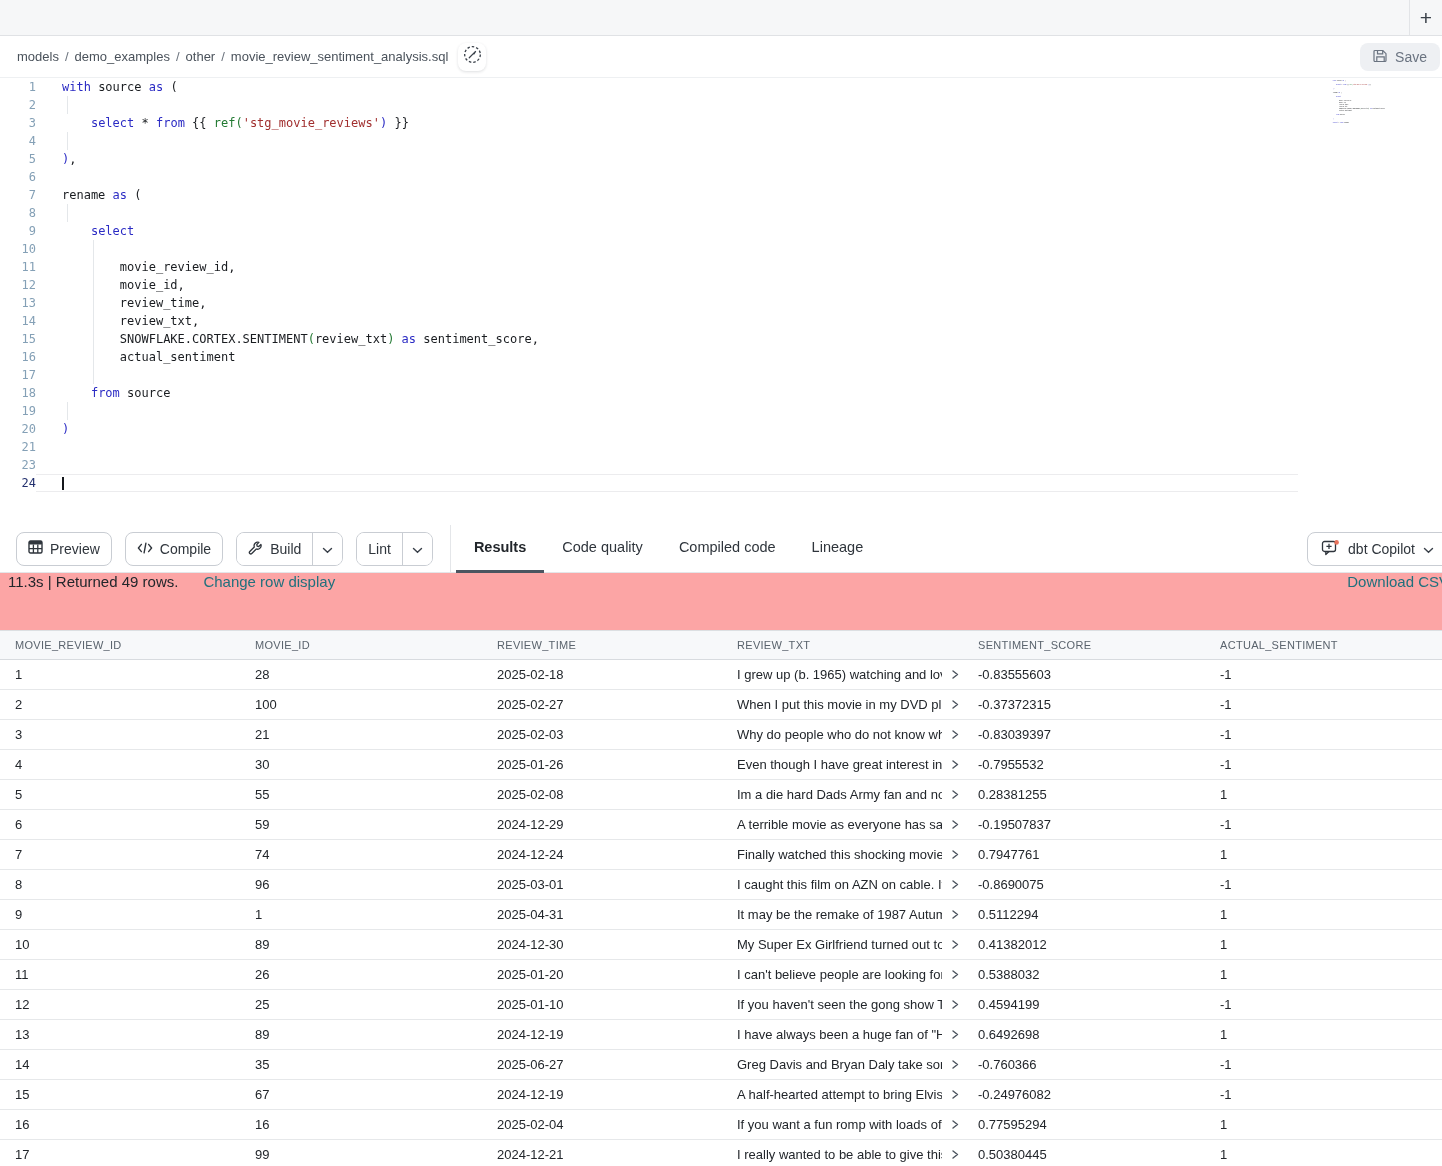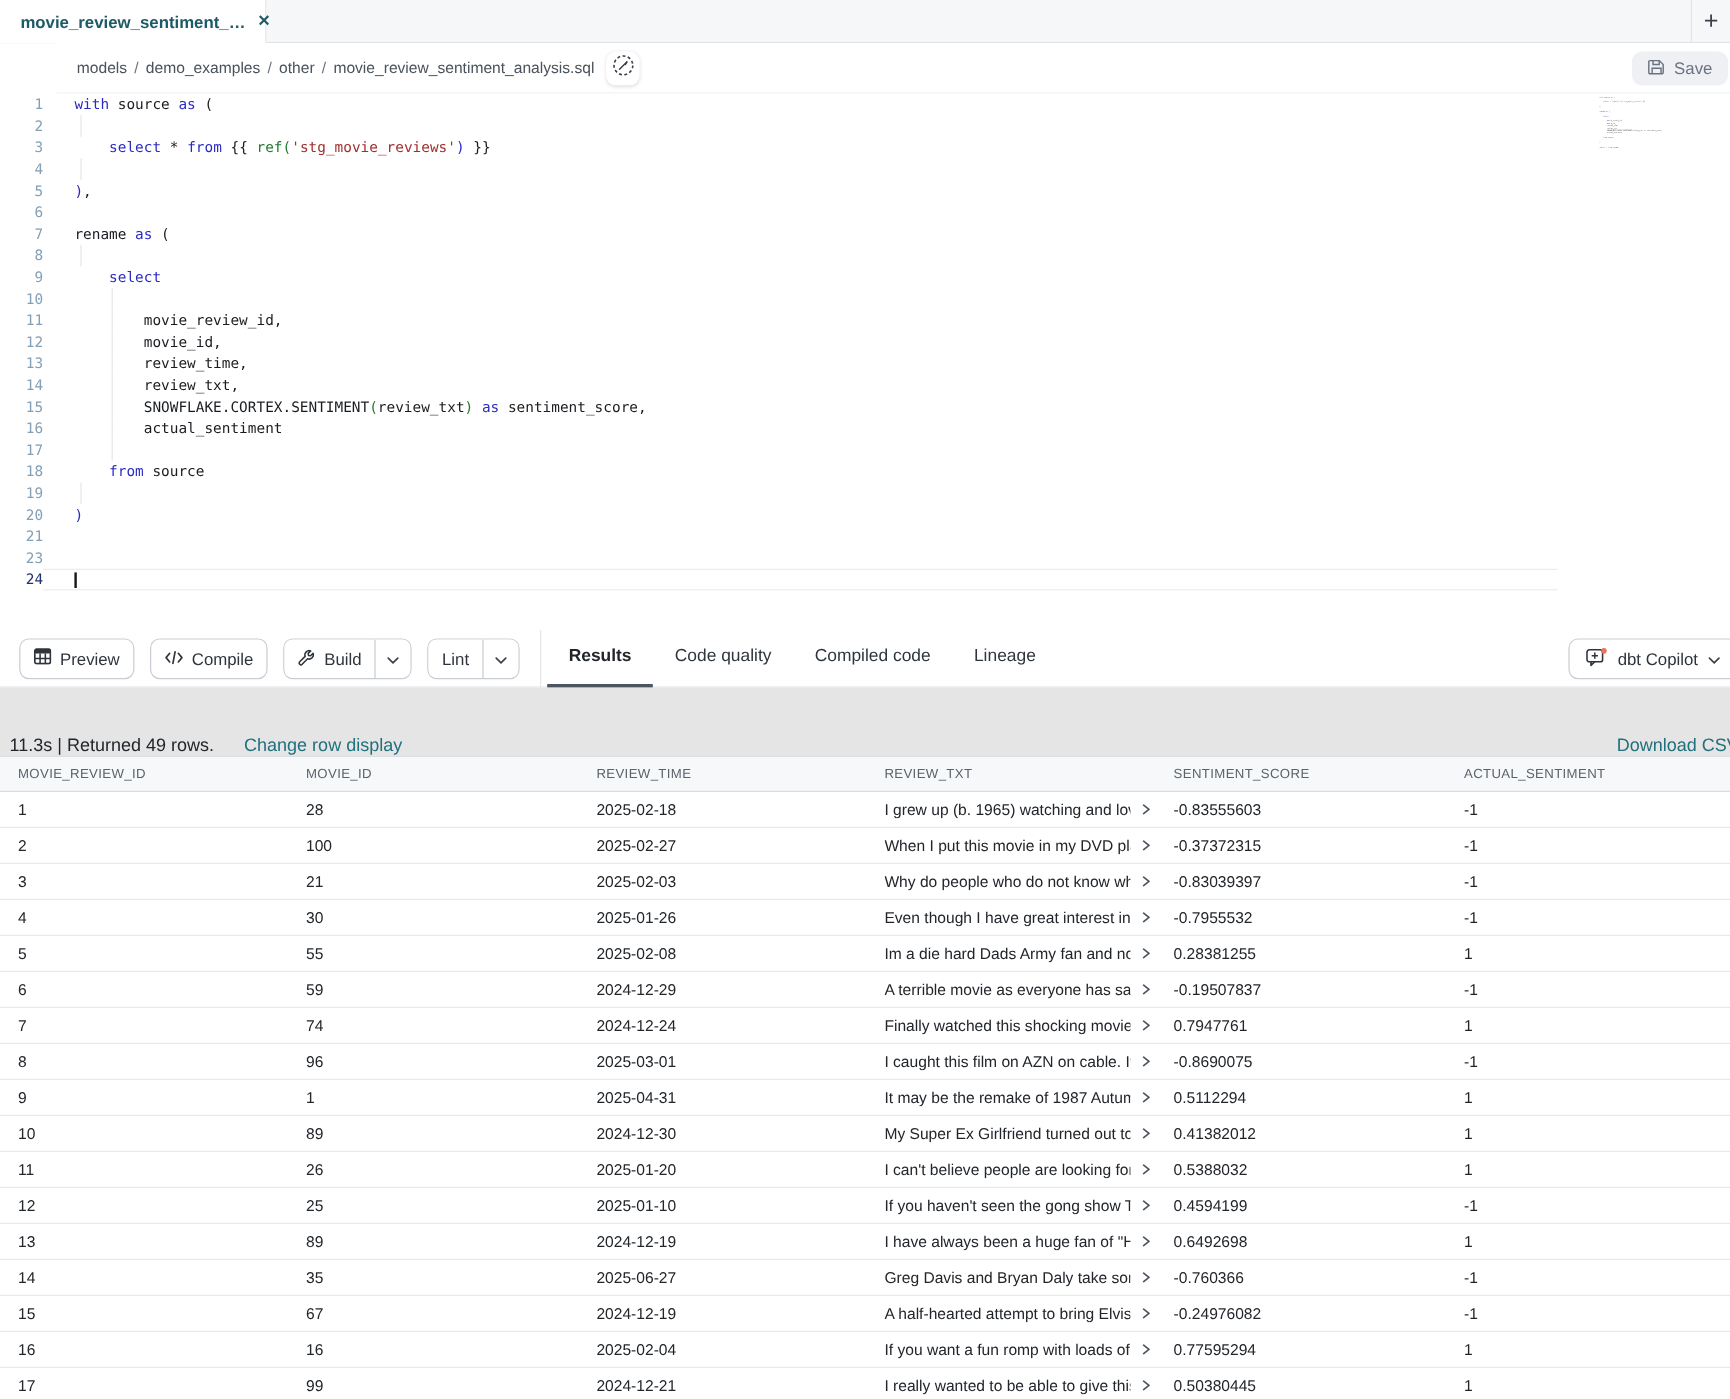--- a/index.html
+++ b/index.html
@@ -15,21 +15,21 @@
   .tab.t0 { width:224px; }
   .tab.active { width:222px; background:#fff; color:#1b5a66; margin-bottom:-1px;
     border-bottom:1px solid #fff; justify-content:space-between; }
   .tab-close { font-size:13px; color:#1b5a66; margin-left:10px; }
   .tabbar-spacer { flex:1; }
   .newtab { width:33px; display:flex; align-items:center; justify-content:center;
     border-left:1px solid #e2e4e7; font-size:21px; font-weight:400; color:#3b424a; cursor:pointer; }
 
   
   .crumbrow { position:relative; height:42px; display:flex; align-items:center; padding-left:17px;
-    border-bottom:1px solid #eef0f2; background:#fff;margin-left:47px; }
+    border-bottom:1px solid #eef0f2; background:#fff; }
   .crumbs { display:flex; align-items:center; font-size:13px; color:#4a525b; }
   .crumb-sep { margin:0 6px; color:#6b737d; }
   .crumb-ai { margin-left:10px; width:28px; height:28px; border-radius:8px; background:#fff;
     box-shadow:0 1px 3px rgba(20,30,40,.14); display:flex; align-items:center; justify-content:center; }
   .savebtn { position:absolute; right:2px; top:7px; height:28px; display:flex; align-items:center;
     gap:7px; background:#eef0f3; border:none; border-radius:8px; padding:0 13px;
     font-size:14px; color:#6a7380; font-family:inherit; cursor:pointer; }
 
   
   .editor { position:relative; height:447px; background:#fff;
@@ -62,22 +62,22 @@
   .tool-divider { width:1px; height:48px; background:#e4e6e9; margin-left:17px; }
   .rtabs { display:flex; align-items:stretch; height:48px; margin-left:5px; }
   .rtab { display:flex; align-items:center; padding:0 18px; font-size:14.5px; font-weight:500;
     color:#2f353c; border-bottom:3px solid transparent; cursor:pointer; }
   .rtab.active { border-bottom-color:#4b5560; font-weight:600; color:#22262b; }
   .copilotbtn { margin-left:auto; margin-right:-8px; display:flex; align-items:center; gap:8px;
     height:34px; padding:0 15px 0 13px; border:1px solid #c9cdd3; border-radius:8px; background:#fff;
     font-size:14px; font-weight:500; color:#2f353c; font-family:inherit; cursor:pointer; }
 
   
-  .statusrow { position:relative; display:flex; align-items:flex-end; height:57px; padding-left:8px;
-    font-size:15px; color:#22262b; background:#e5e5e5; }
+  .statusrow { position:relative; display:flex; align-items:flex-start; height:57px; padding-left:8px;
+    font-size:15px; color:#22262b; background:#fca5a5; }
   .status-link { color:#20707d; font-weight:500; cursor:pointer; }
   .status-link.change { margin-left:25px; }
   .status-link.download { position:absolute; right:-7px; }
 
   
   .grid { border-top:1px solid #dcdfe2; }
   .grow { display:grid; grid-template-columns:240px 242px 240px 241px 242px 1fr; align-items:center; }
   .ghead { height:29px; background:#f7f8fa; border-bottom:1px solid #d8dbdf; }
   .ghead .th { font-size:11px; font-weight:400; letter-spacing:.3px; color:#5a636d; padding-left:15px;
     white-space:nowrap; overflow:hidden; }
@@ -85,24 +85,20 @@
   .td { font-size:13px; color:#22262b; padding-left:15px; white-space:nowrap; overflow:hidden; }
   .td.review { display:flex; align-items:center; gap:8px; }
   .td.review .rtxt { display:inline-block; width:205px; white-space:nowrap; overflow:hidden; flex:none; }
   .expand { display:flex; align-items:center; cursor:pointer; flex:none; }
 </style>
 </head>
 <body>
 
 <div class="tabbar">
   <div class="tabstrip">
-      <div class="tab t1 active">
-        <span class="tab-label">movie_review_sentiment_…</span>
-        <span class="tab-close">✕</span>
-      </div>
     </div>
   <div class="tabbar-spacer"></div>
   <div class="newtab">
     <span>+</span>
   </div>
 </div>
 
 <div class="crumbrow">
   <div class="crumbs">
       <span class="crumb">models</span>

